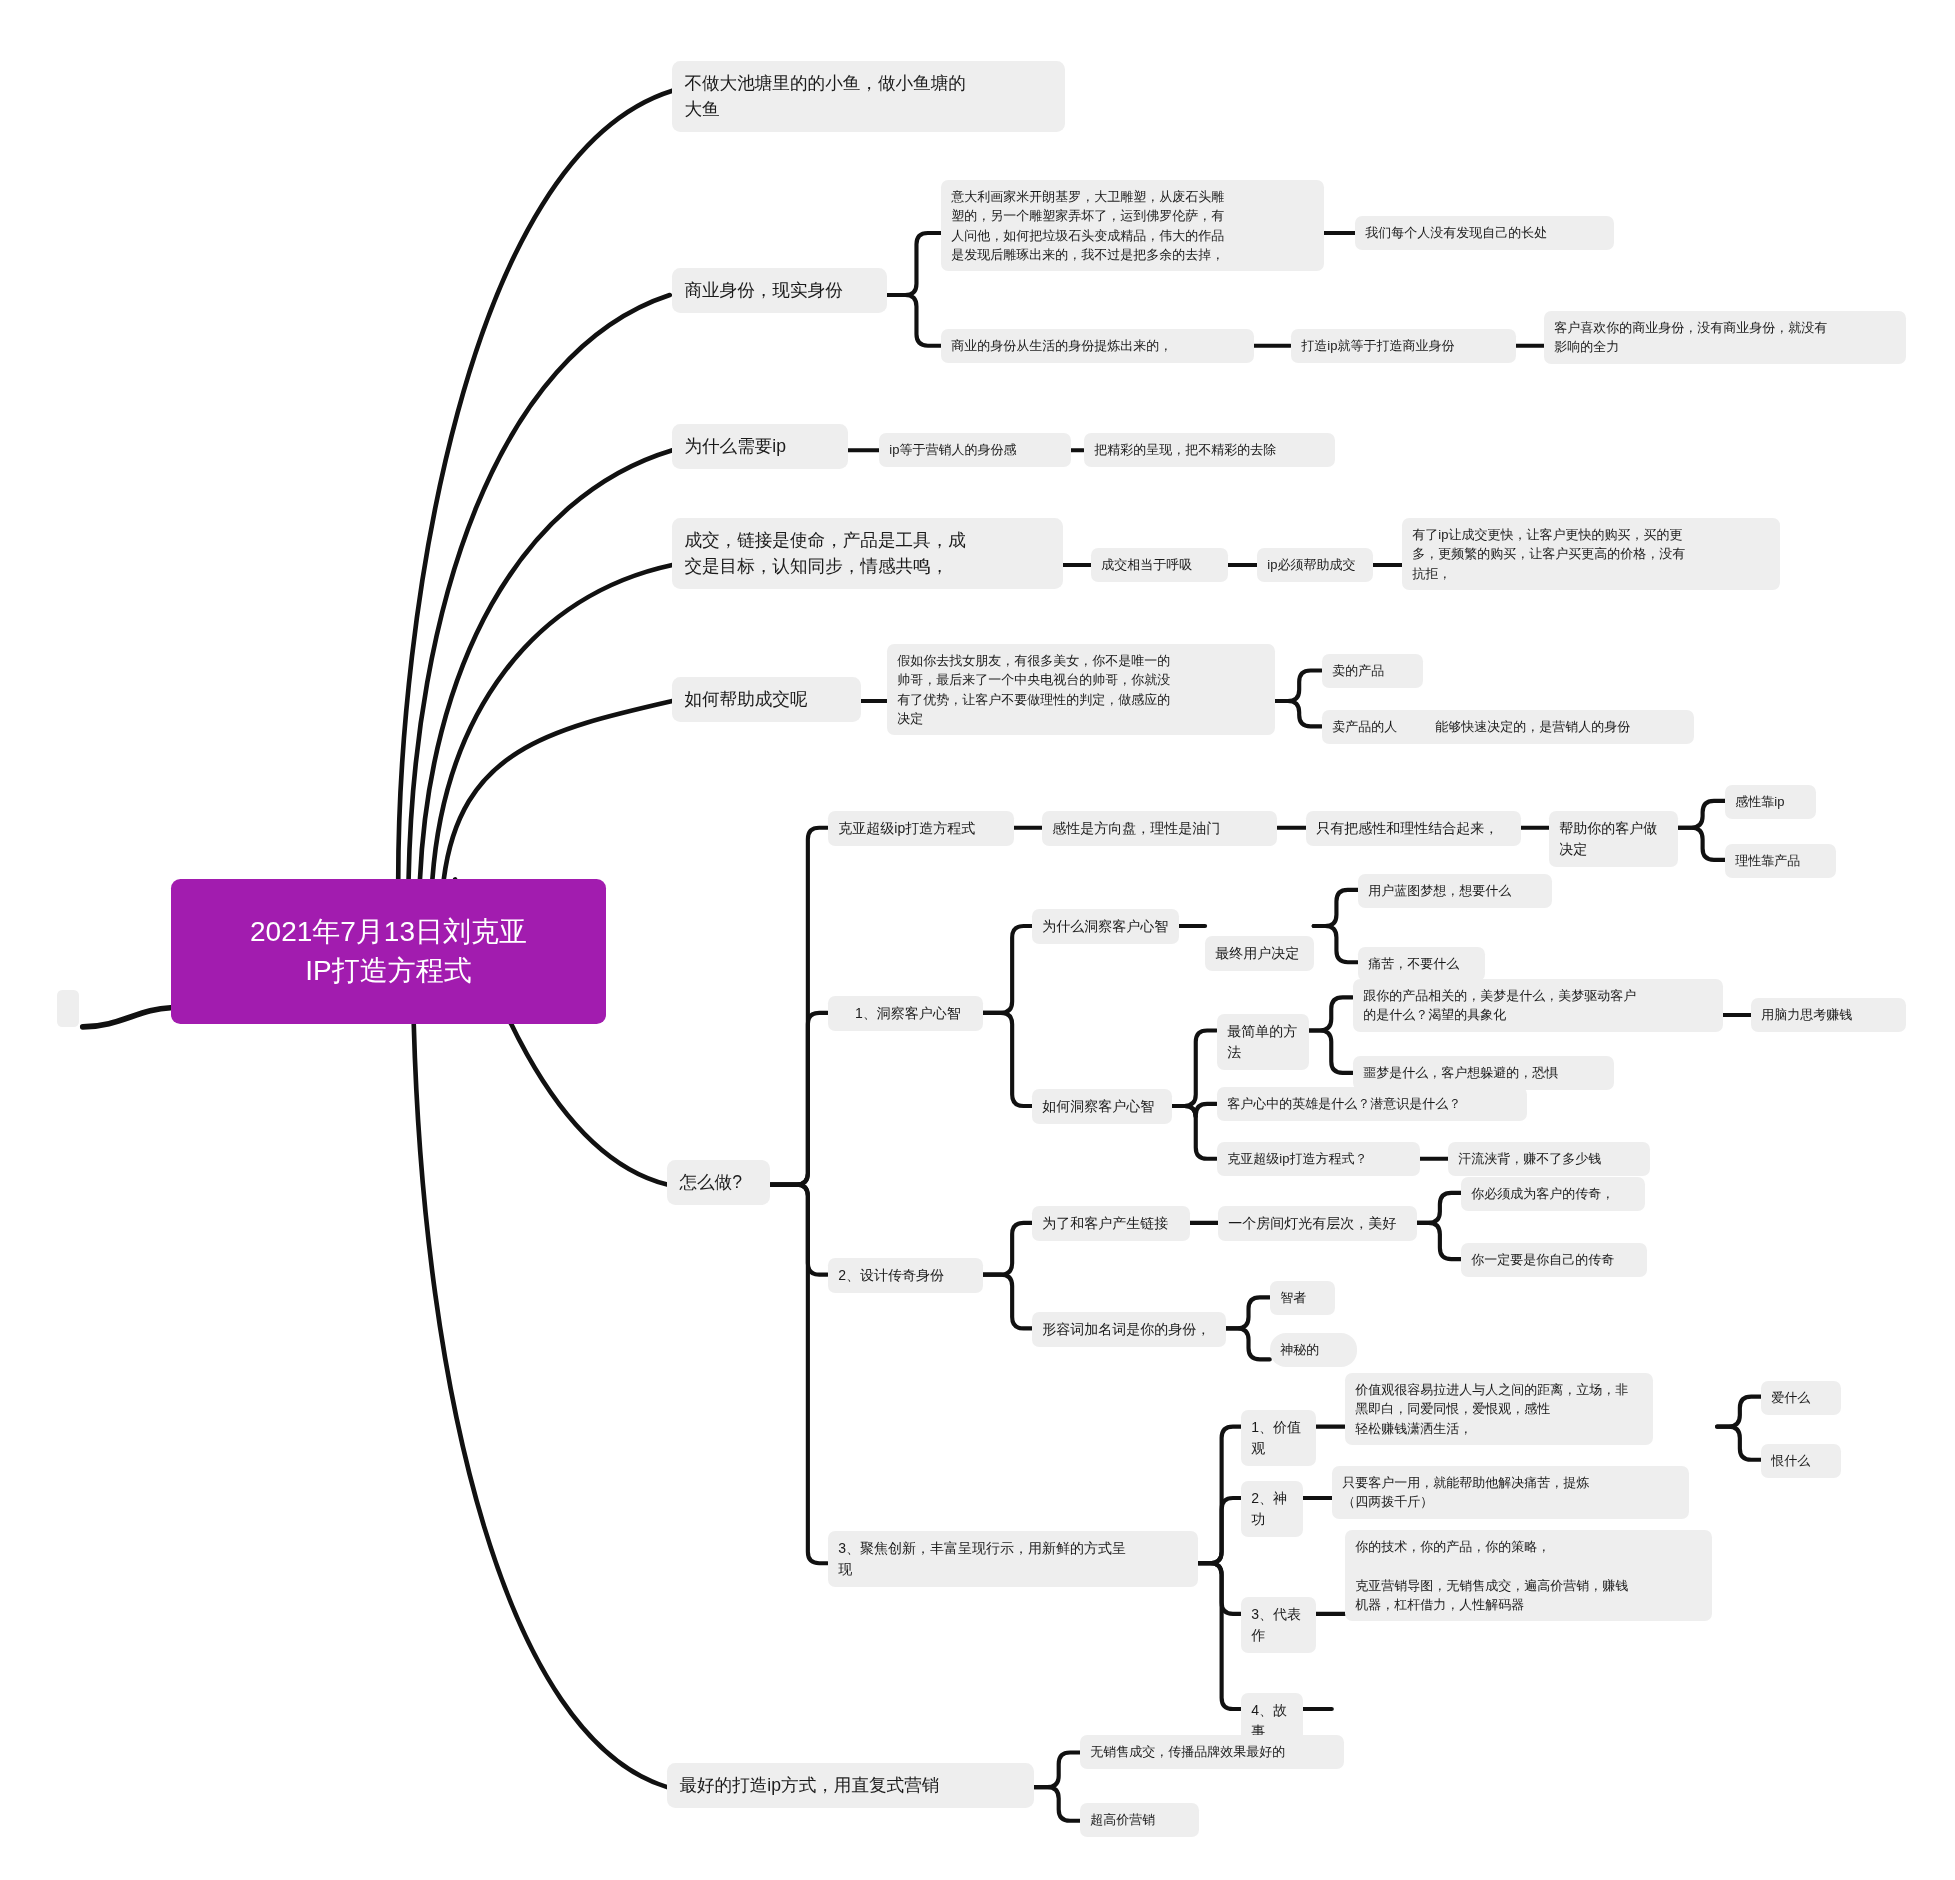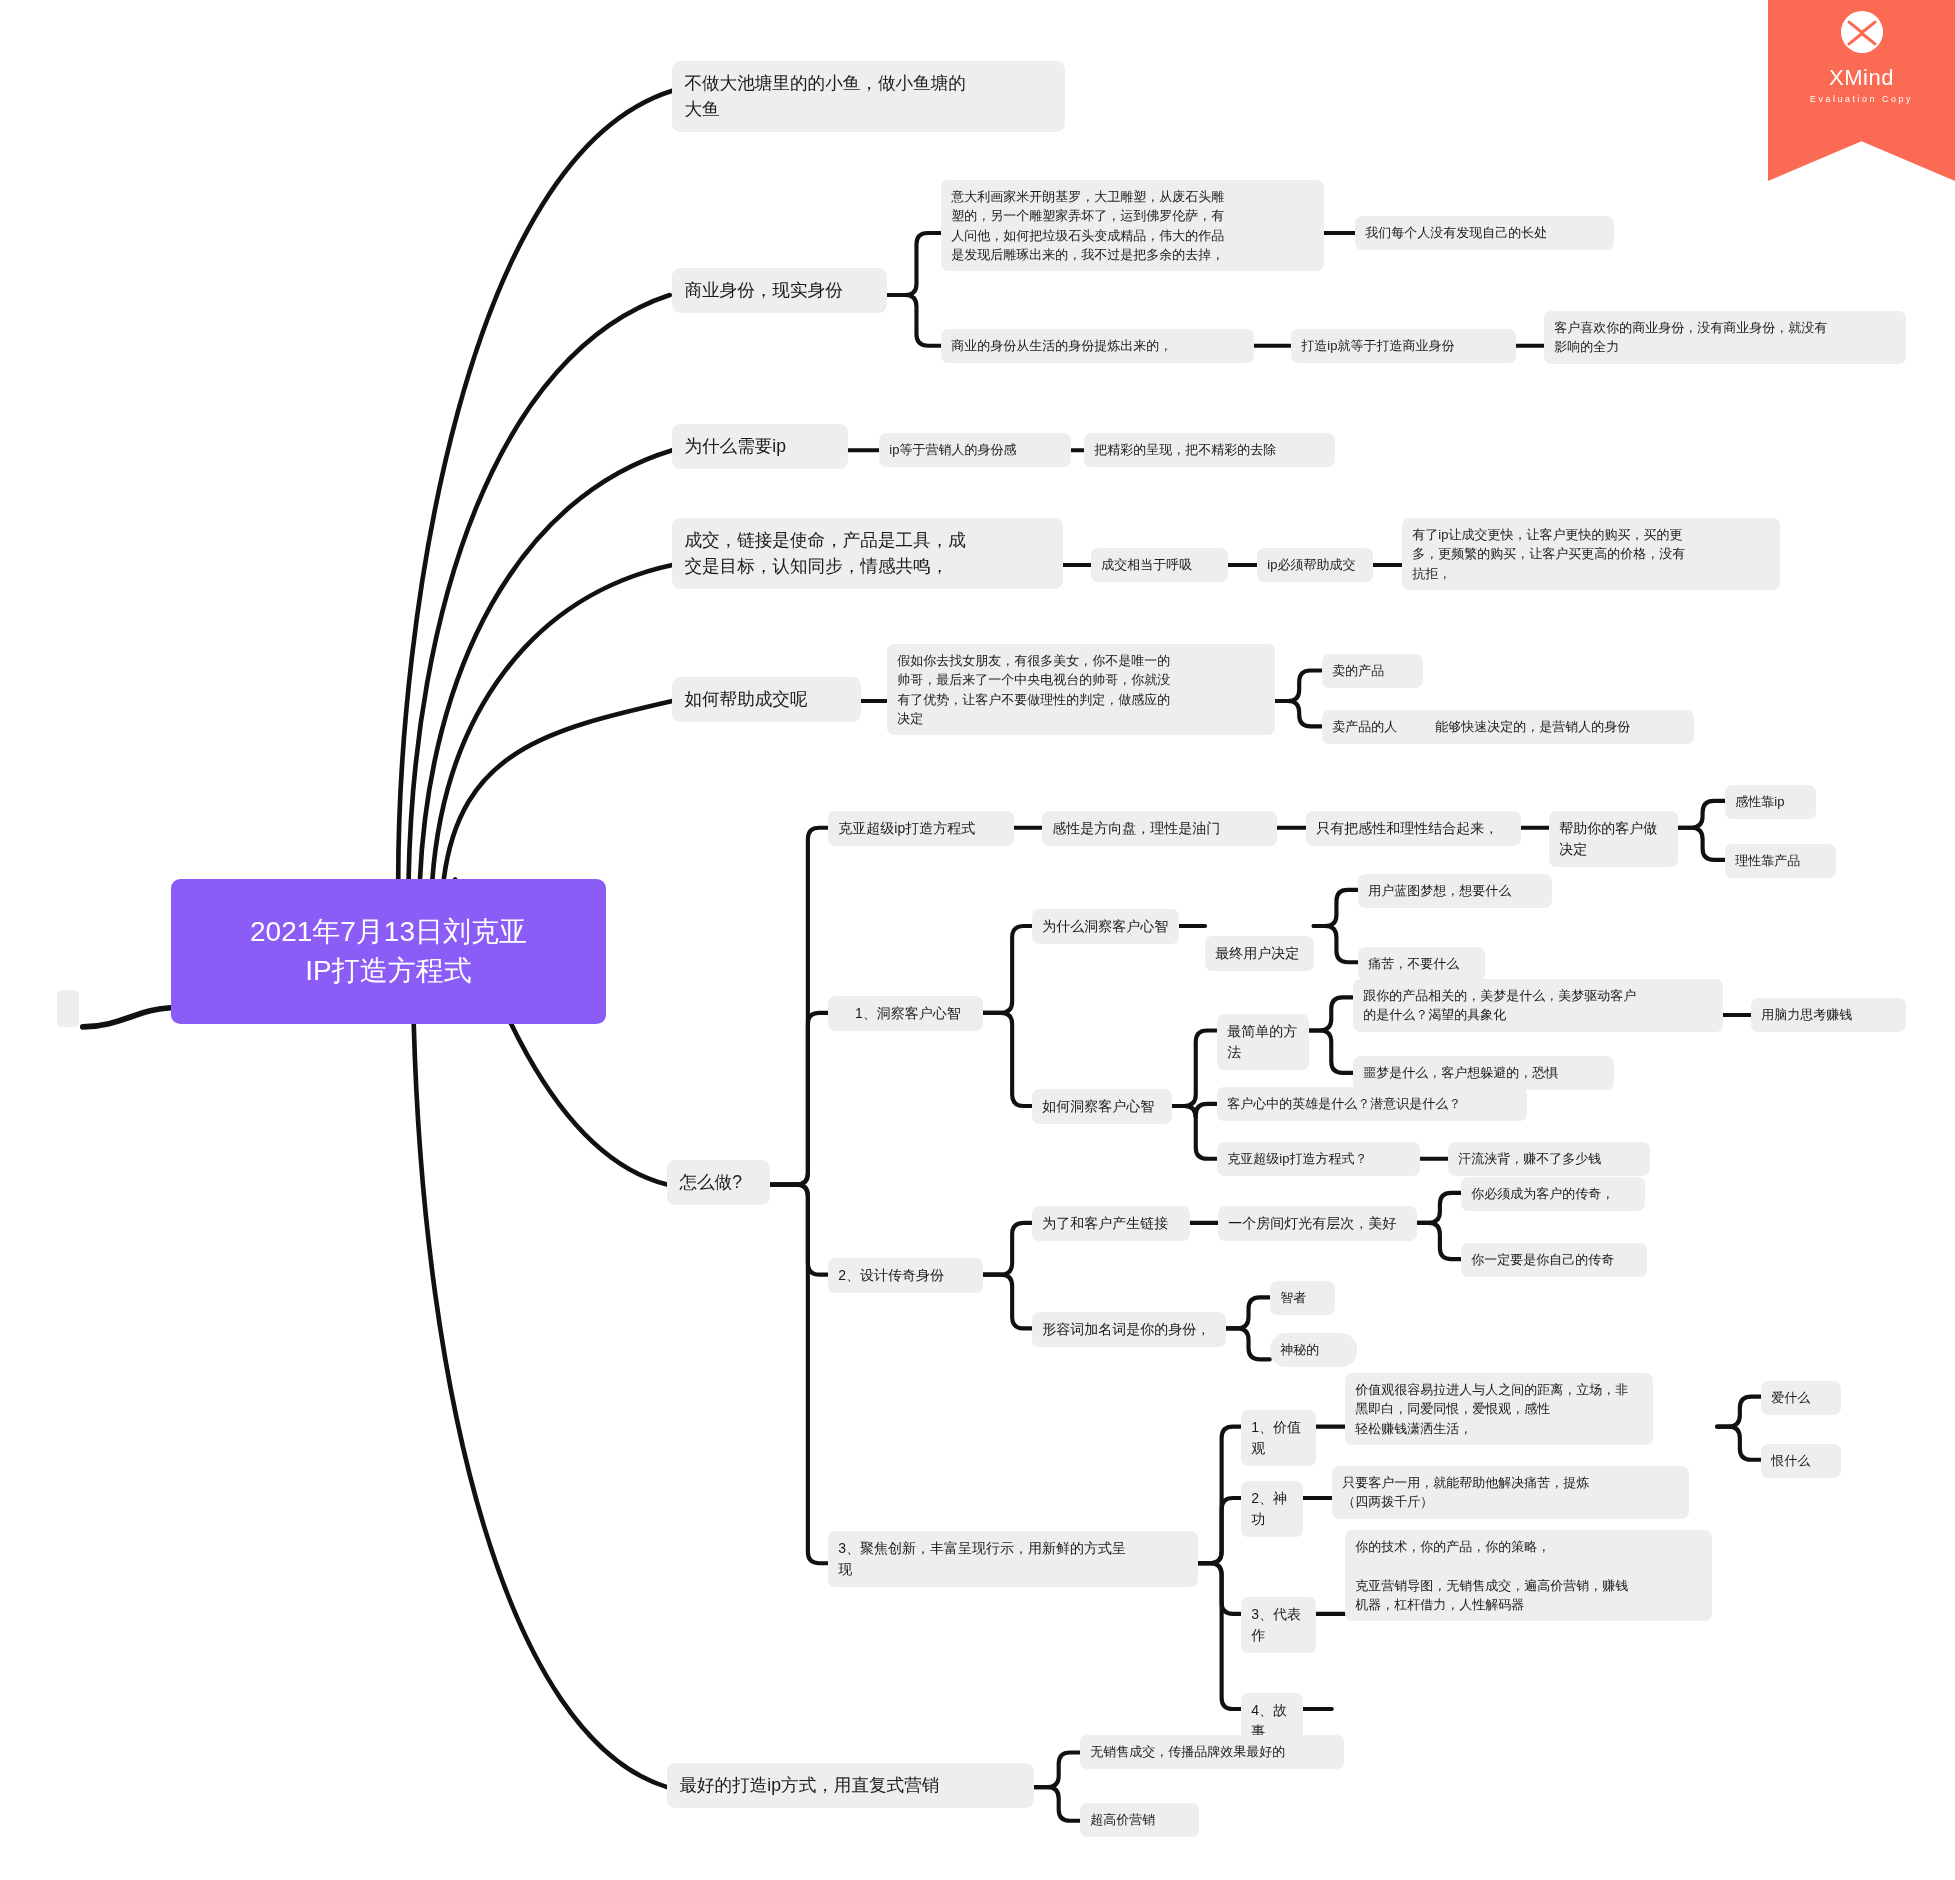--- a/index.html
+++ b/index.html
@@ -34,21 +34,21 @@
     padding: 7.2px 10.3px;
     white-space: pre-wrap;
   }
   .node.t1 { font-size: 17.6px; padding: 9.3px 12.4px; border-radius: 8.3px; }
   .node.t2 { font-size: 14px; }
   .node.t3 { font-size: 13px; }
 
   
   .central {
     position: absolute;
-    background: #8b5cf6;
+    background: #a21caf;
     color: #ffffff;
     border-radius: 9.3px;
     font-size: 28px;
     line-height: 1.38;
     text-align: center;
     padding: 17.6px 21px;
     box-sizing: border-box;
     display: flex;
     align-items: center;
     justify-content: center;
@@ -180,30 +180,20 @@
       <path d="M 3320 2758 H 3342 Q 3364 2758 3364 2780 V 2800 Q 3364 2822 3386 2822 H 3405" stroke-width="8"></path>
       <path d="M 2520 2896 H 2575" stroke-width="8"></path>
       <path d="M 2545 3120 H 2600" stroke-width="8"></path>
       <path d="M 2520 3304 H 2575" stroke-width="8"></path>
 
       <path d="M 2000 3455 H 2025 Q 2047 3455 2047 3433 V 3410 Q 2047 3388 2069 3388 H 2088" stroke-width="8"></path>
       <path d="M 2000 3455 H 2025 Q 2047 3455 2047 3477 V 3498 Q 2047 3520 2069 3520 H 2088" stroke-width="8"></path>
     </g>
   </svg>
 
-  <div id="watermark">
-    <div id="wm-circle">
-      <svg width="30" height="28" viewBox="0 0 58 54">
-        <path d="M 4 6 L 29 26 L 54 6" fill="none" stroke="#fb6a53" stroke-width="6" stroke-linecap="round" stroke-linejoin="round"></path>
-        <path d="M 4 48 L 29 28 L 54 48" fill="none" stroke="#fb6a53" stroke-width="6" stroke-linecap="round" stroke-linejoin="round"></path>
-      </svg>
-    </div>
-    <div id="wm-name">XMind</div>
-    <div id="wm-sub">Evaluation Copy</div>
-  </div>
 
   <div class="stub" style="left:57px; top:990px; width:22px; height:37px;"></div>
 
   <div class="central" style="left:171px; top:879px; width:435px; height:145px;">2021年7月13日刘克亚
 IP打造方程式</div>
 
   <div class="node t1" style="left:672px; top:61px; width:393px;">不做大池塘里的的小鱼，做小鱼塘的
 大鱼</div>
 
   <div class="node t1" style="left:672px; top:268px; width:215px;">商业身份，现实身份</div>

